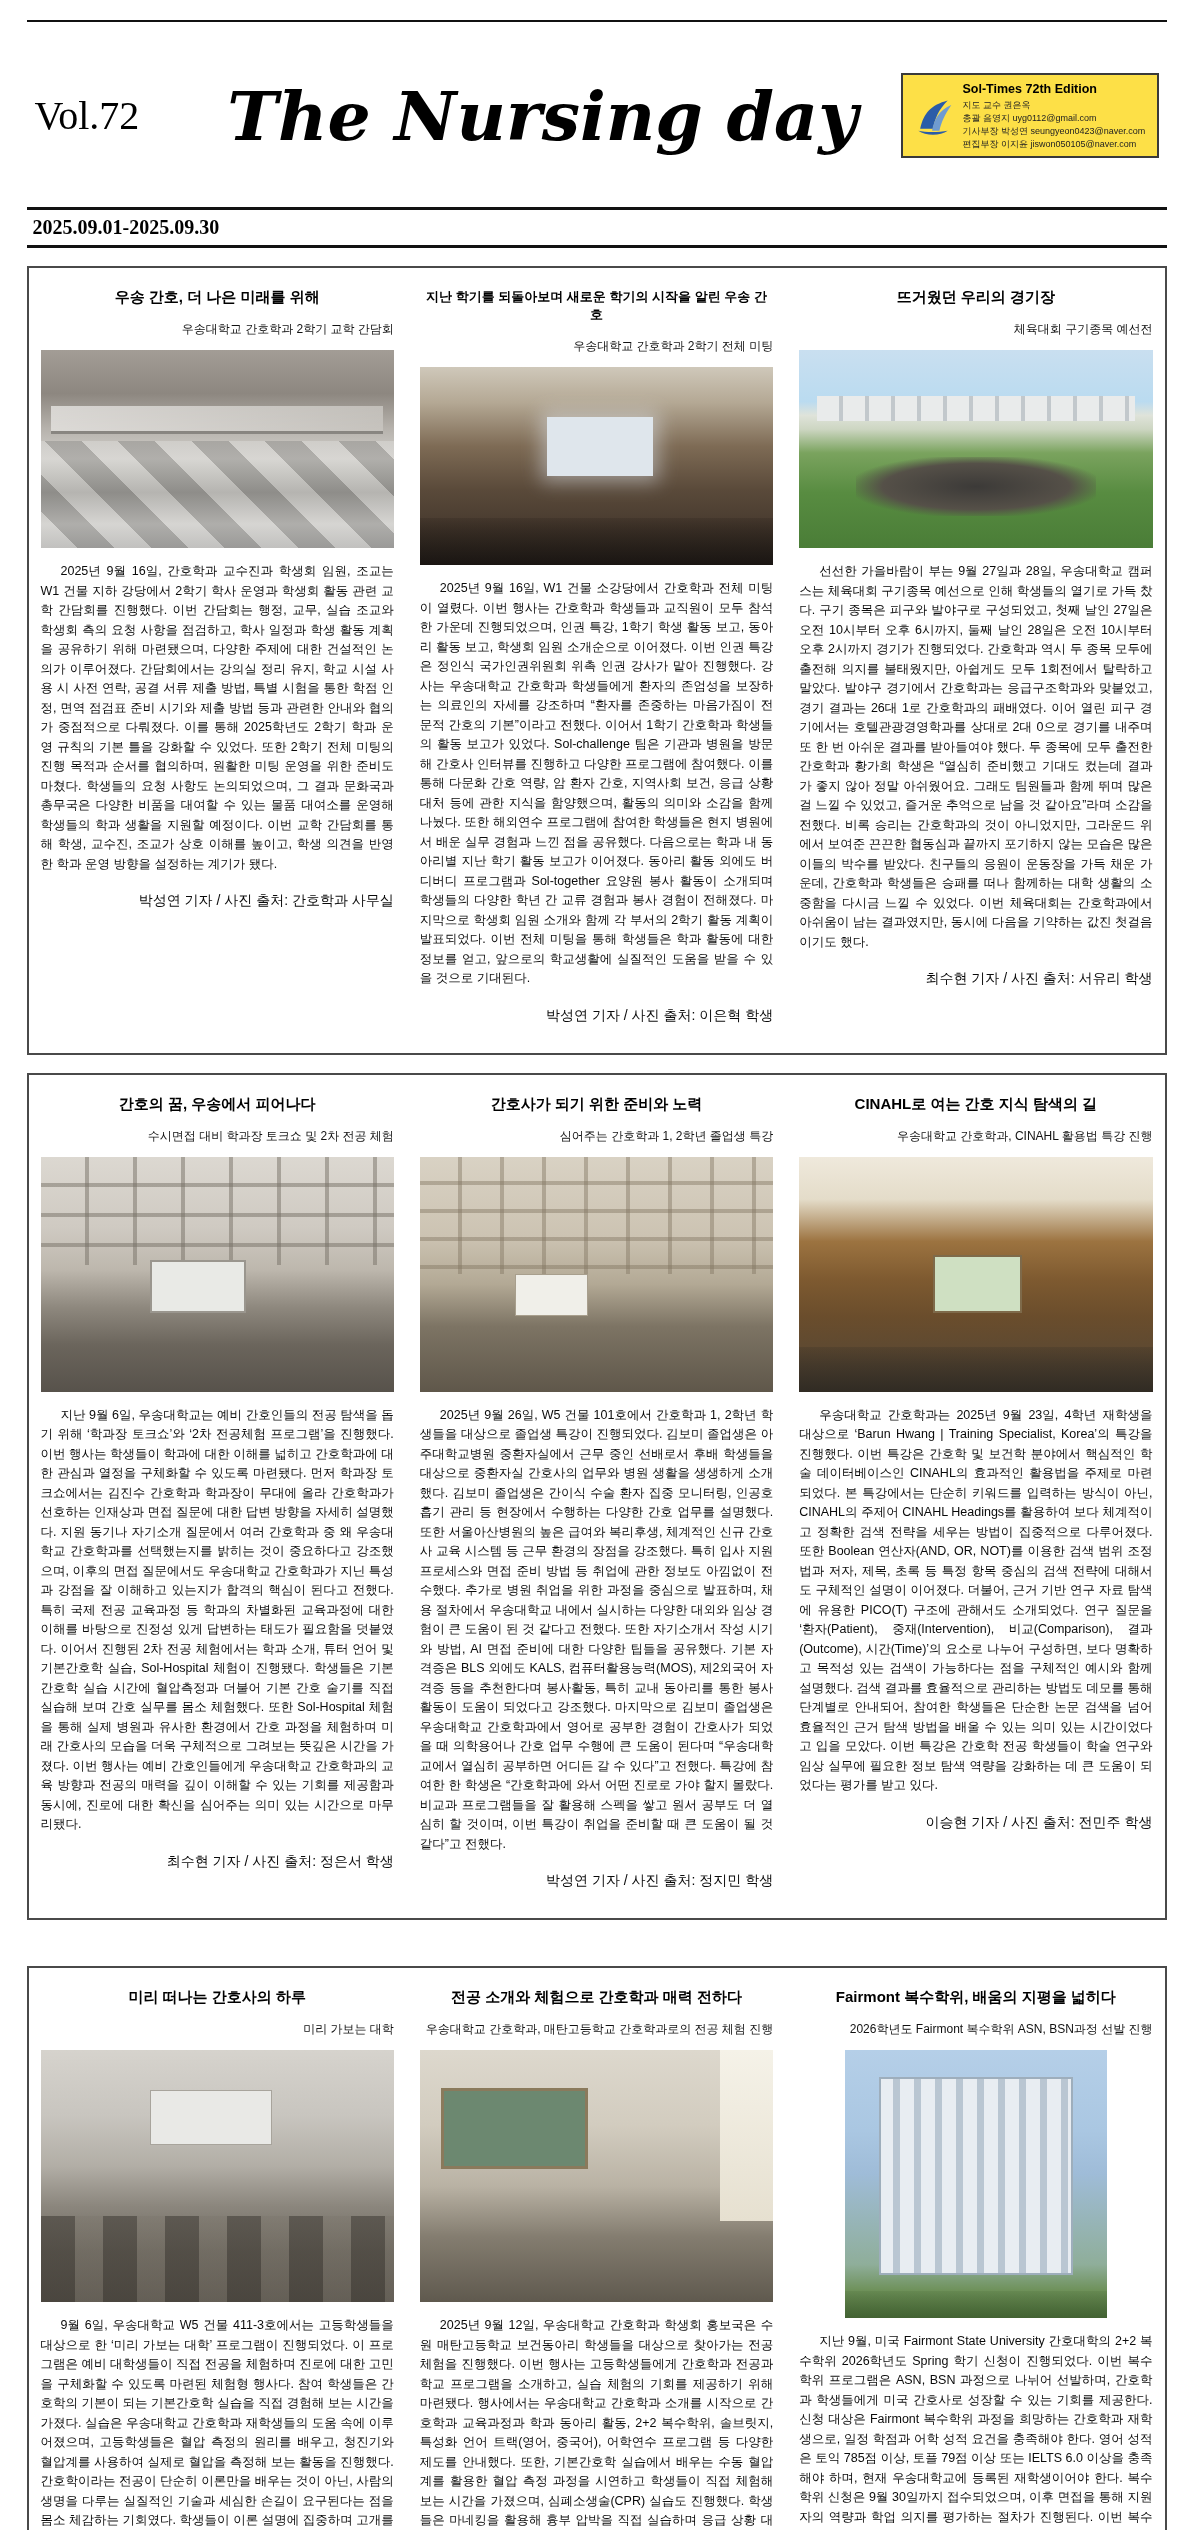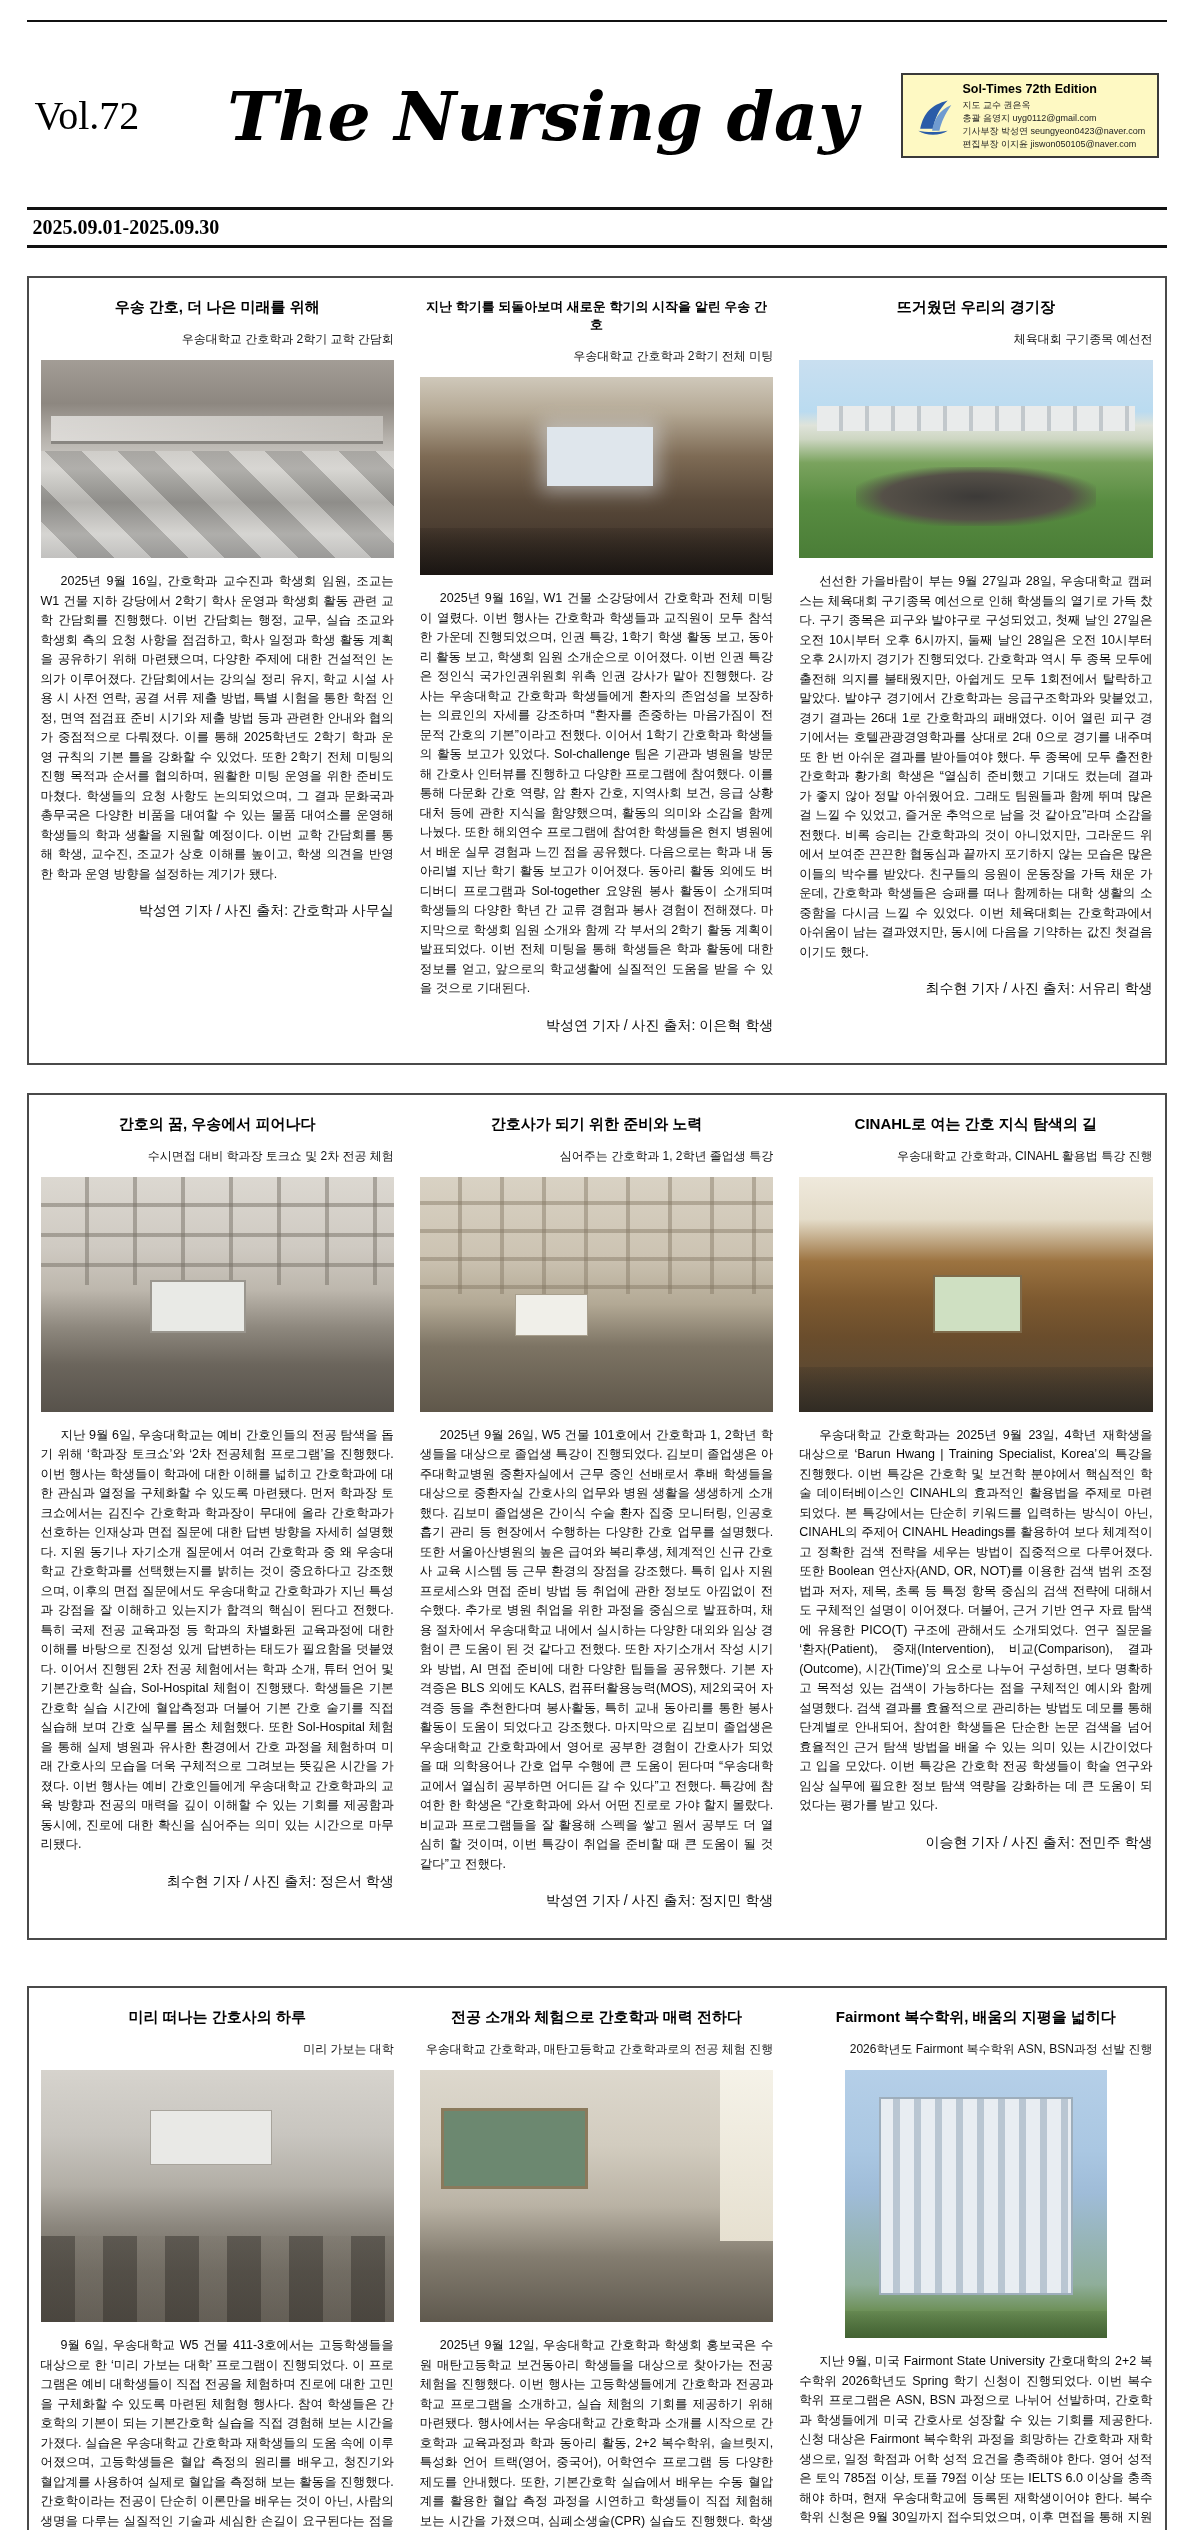--- a/index.html
+++ b/index.html
@@ -5,28 +5,28 @@
   html,body{margin:0;padding:0;background:#ffffff;}
   body{width:1193px;font-family:"Liberation Sans",sans-serif;color:#111;}
   .page{width:1140px;margin:0 auto;padding-top:20px;}
   .rule{background:#111;}
   .rule.thin{height:2px;}
   .rule.thick{height:3px;}
   
   .mast-row{display:flex;align-items:center;justify-content:space-between;padding:8px 8px 6px 8px;}
   .vol{font-family:"Liberation Serif",serif;font-size:40px;color:#000;flex:0 0 150px;}
   .np-title{font-family:"DejaVu Serif",serif;font-style:italic;font-weight:bold;font-size:68px;color:#000;flex:1;text-align:center;white-space:nowrap;}
-  .edition-box{flex:0 0 238px;border:2px solid #3a3a3a;display:flex;align-items:center;gap:8px;padding:5px 8px;background:#fef9c3;}
+  .edition-box{flex:0 0 238px;border:2px solid #3a3a3a;display:flex;align-items:center;gap:8px;padding:5px 8px;background:#fde047;}
   .logo{flex:0 0 44px;height:44px;}
   .edition-text{line-height:1.45;}
   .ed-title{font-size:12.5px;font-weight:bold;color:#000;}
   .ed-line{font-size:9px;color:#222;white-space:nowrap;}
   .date-band{font-family:"Liberation Serif",serif;font-weight:bold;font-size:20px;color:#000;padding:6px 6px;}
   
-  .row-box{border:2px solid #4a4a4a;margin-top:28px;padding:16px 12px 28px 12px;display:grid;grid-template-columns:1fr 1fr 1fr;column-gap:26px;}
+  .row-box{border:2px solid #4a4a4a;margin-top:18px;padding:16px 12px 28px 12px;display:grid;grid-template-columns:1fr 1fr 1fr;column-gap:26px;}
   .row-box.last{margin-top:46px;}
   article{min-width:0;}
   .headline{font-size:15px;font-weight:bold;text-align:center;margin:4px 0 14px 0;color:#000;}
   .headline.small{font-size:13px;}
   .subtitle{font-size:12px;text-align:right;margin-bottom:12px;color:#111;}
   .body-text{font-size:12.5px;line-height:1.56;text-align:justify;text-indent:1.6em;margin:14px 0 0 0;color:#0a0a0a;word-break:break-word;}
   .byline{font-size:14px;text-align:right;margin-top:18px;color:#0a0a0a;}
   
   .ph{position:relative;overflow:hidden;margin:0 auto;width:100%;}
   .ph::before,.ph::after{content:"";position:absolute;}

